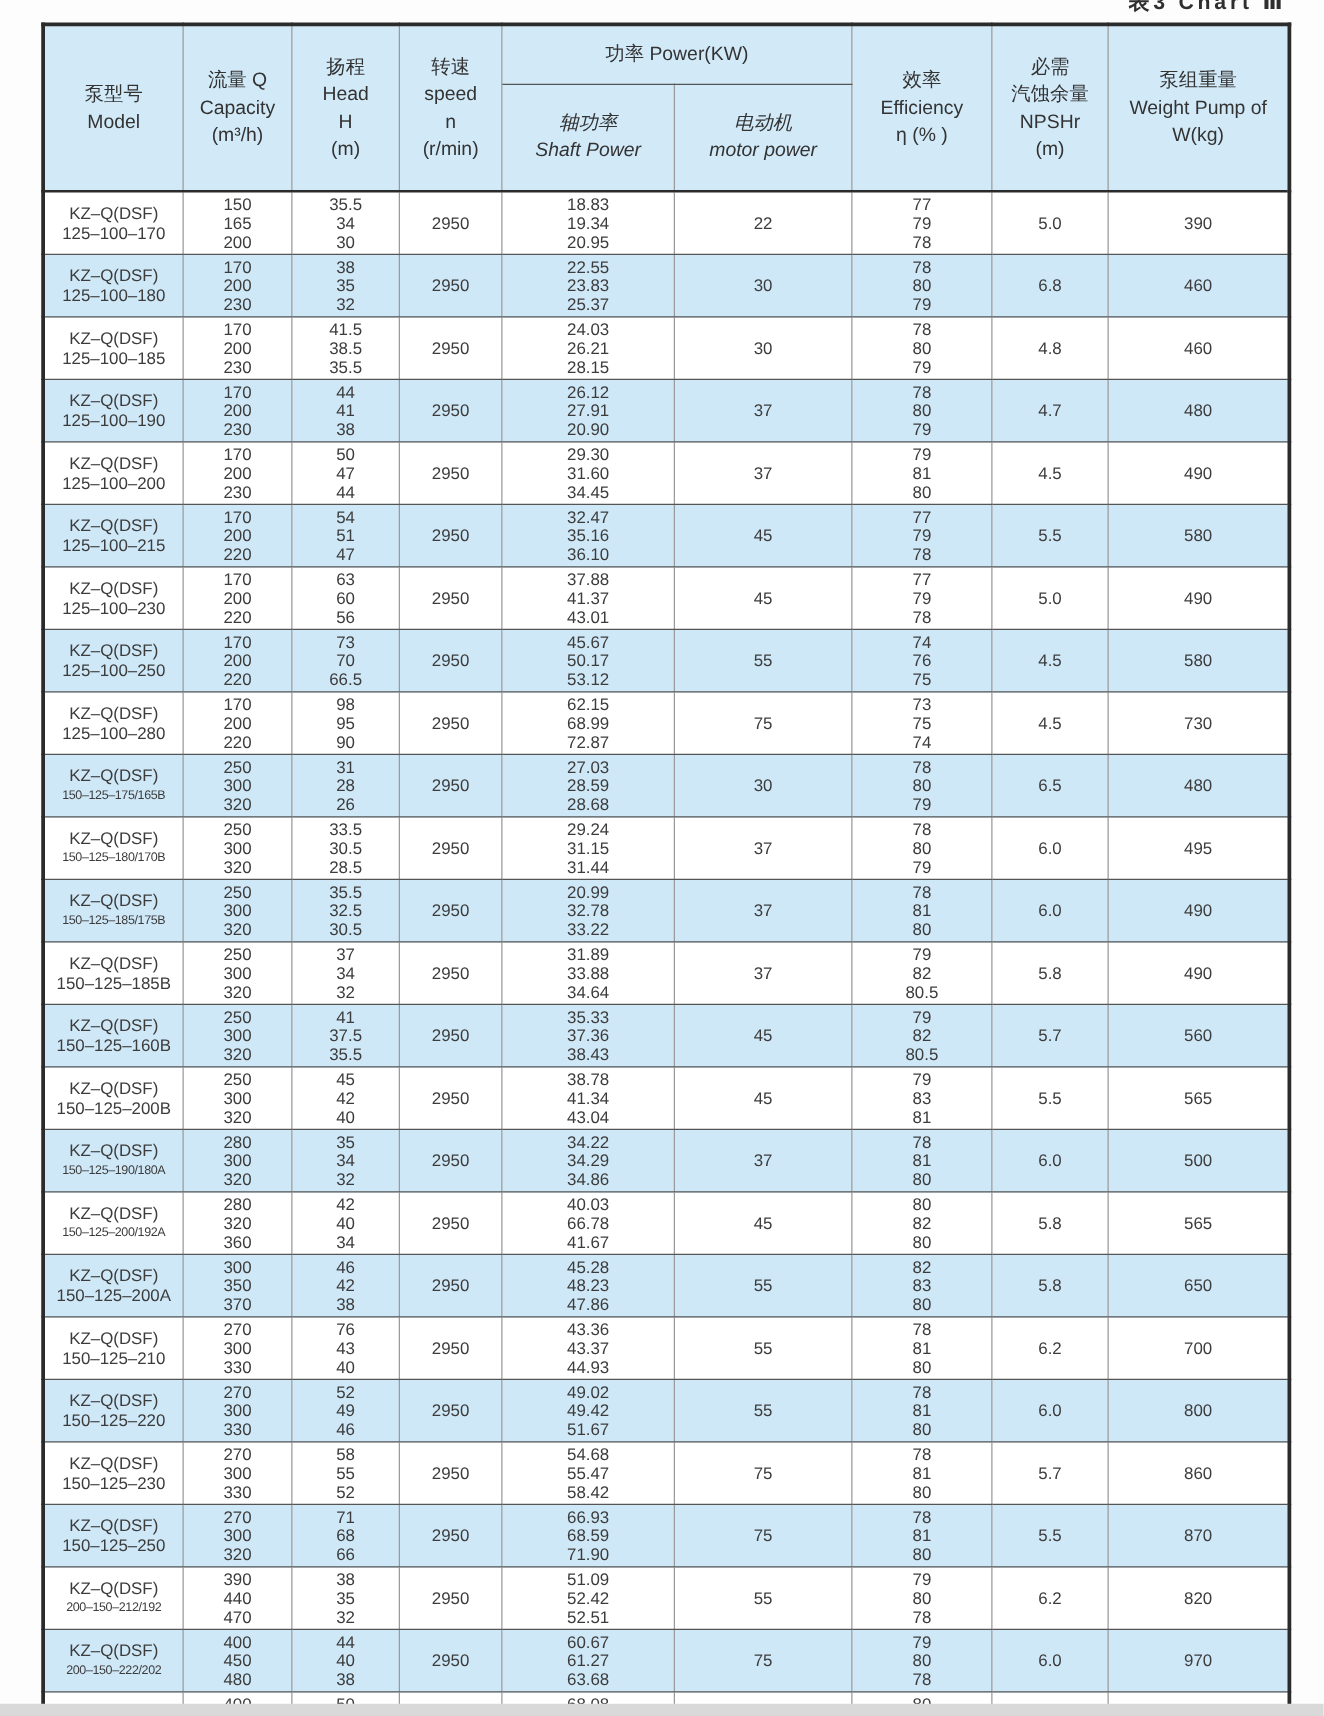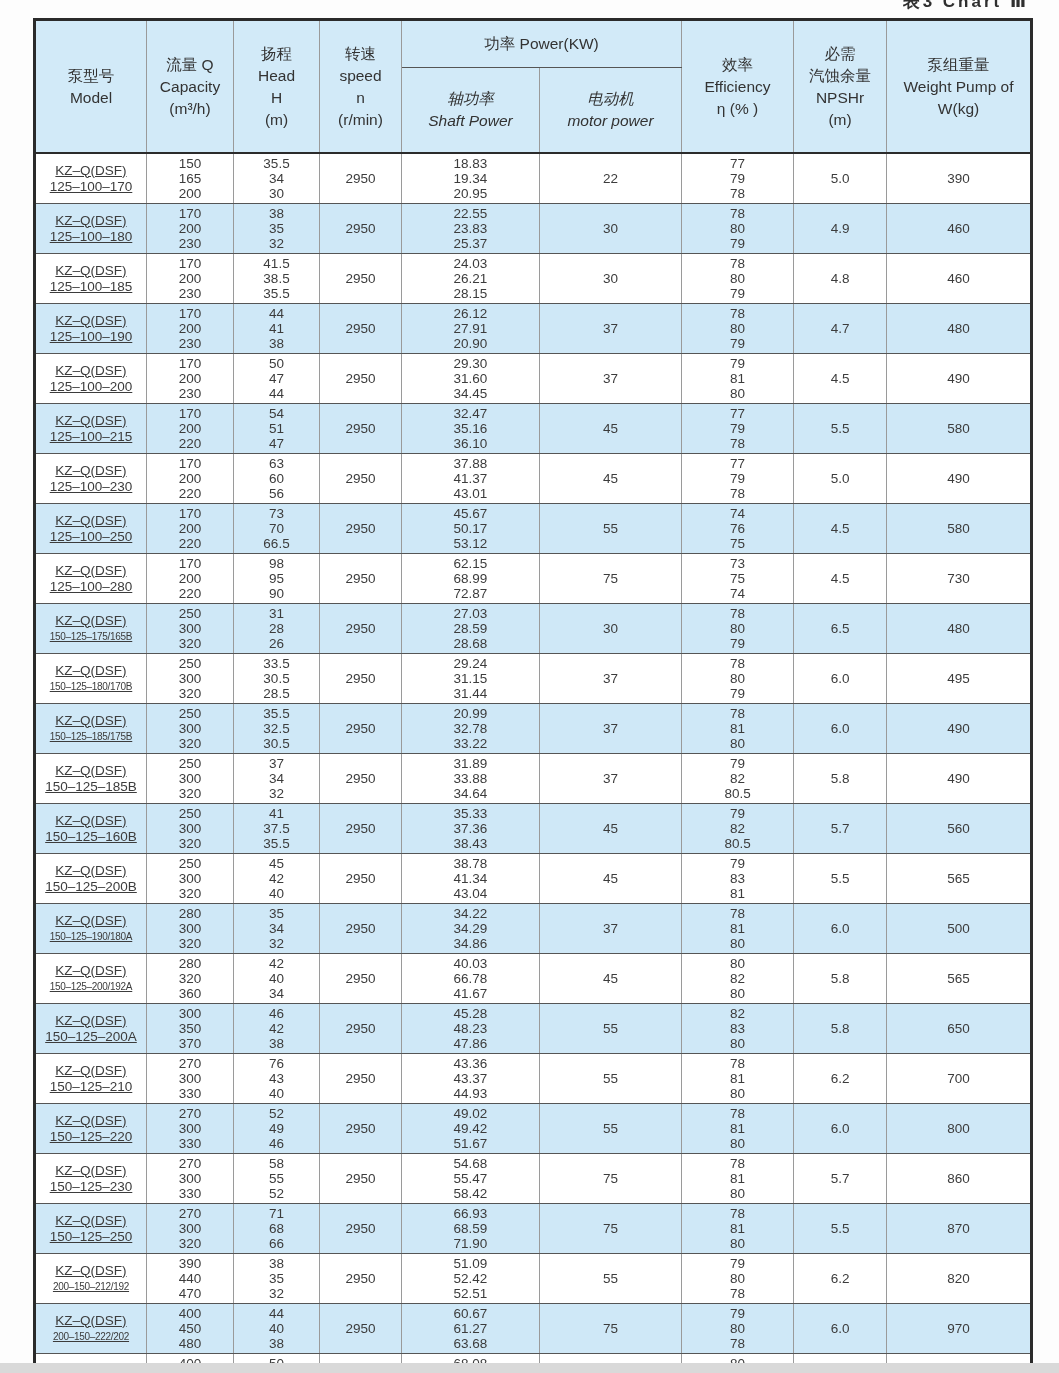--- a/index.html
+++ b/index.html
@@ -63,21 +63,21 @@
   thead tr.h-sub th{height:80px;font-style:italic;}
   thead{border-bottom:2px solid var(--border-dark);}
   .hl{display:block;}
   tbody td{
     font-size:13.5px;
     line-height:15px;
     height:43px;
     white-space:pre-line;
   }
   tbody tr.stripe td{background:var(--stripe);}
-  td.model-cell{font-size:13.5px;line-height:16px;text-decoration:underline;}
+  td.model-cell{font-size:13.5px;line-height:16px;}
   td.model-cell .m2.small{font-size:10px;letter-spacing:-0.3px;}
   .bottom-strip{
     position:absolute;left:0;top:1363px;width:1059px;height:10px;
     background:var(--strip);
   }
 </style>
 </head>
 <body>
 
 <div class="caption-wrap">
@@ -179,21 +179,21 @@
 35
 32</td>
         <td>2950</td>
         <td>22.55
 23.83
 25.37</td>
         <td>30</td>
         <td>78
 80
 79</td>
-        <td>4.9</td>
+        <td>6.8</td>
         <td>460</td>
       </tr>
       <tr>
         <td class="model-cell"><span class="hl m1">KZ–Q(DSF)</span><span class="hl m2">125–100–185</span></td>
         <td>170
 200
 230</td>
         <td>41.5
 38.5
 35.5</td>

